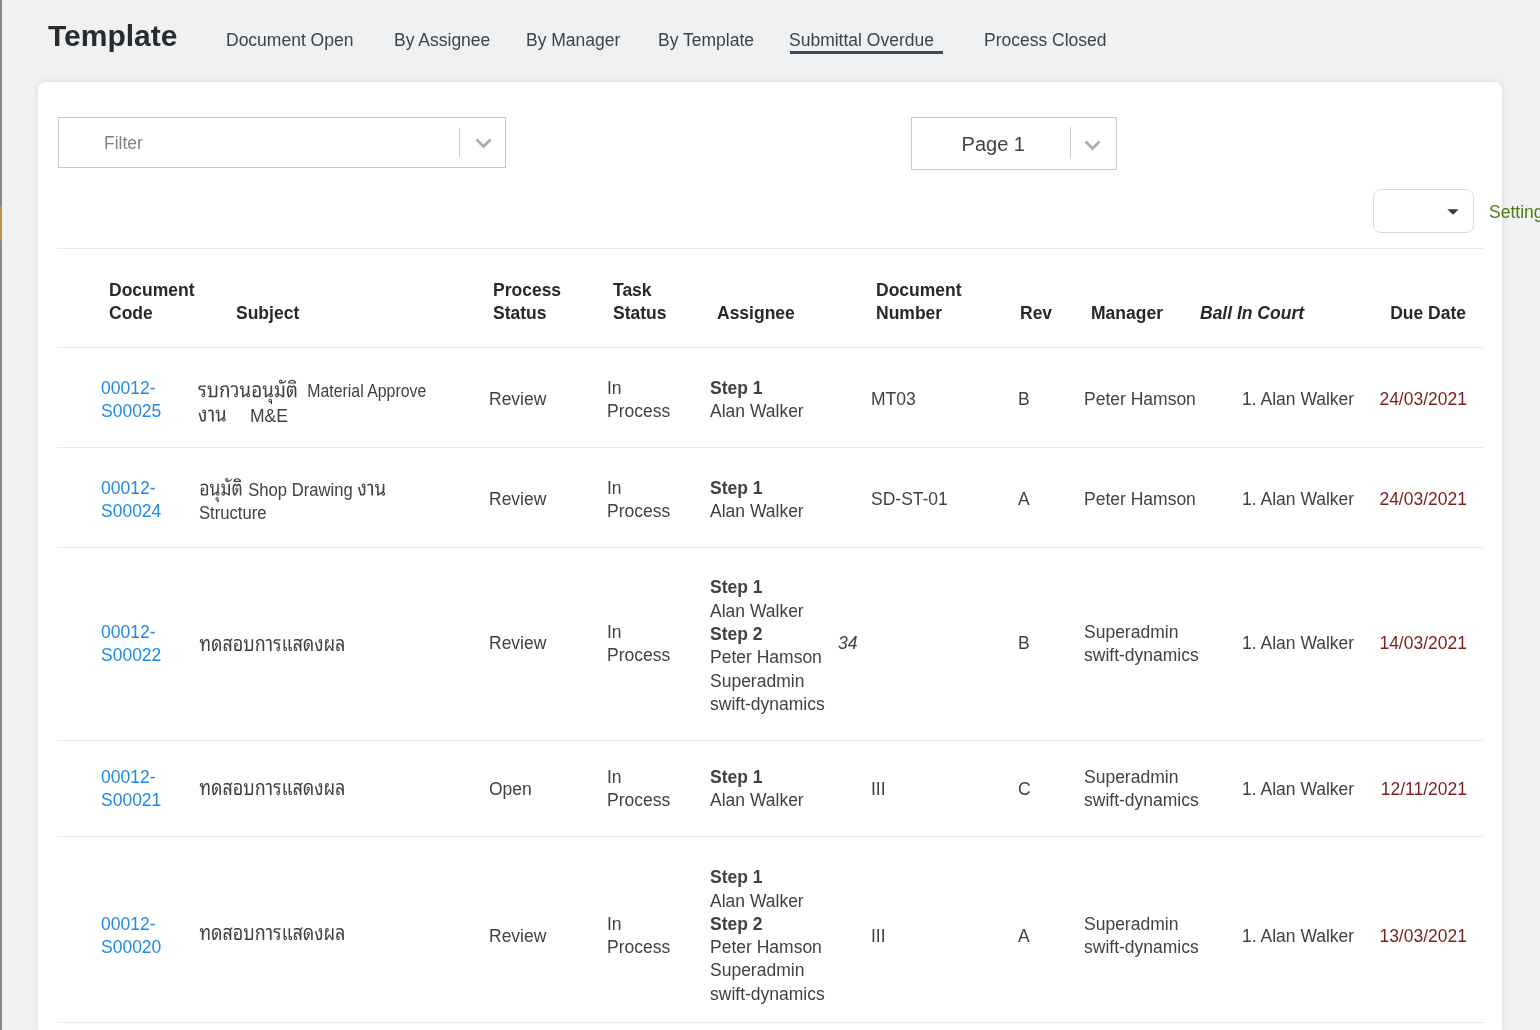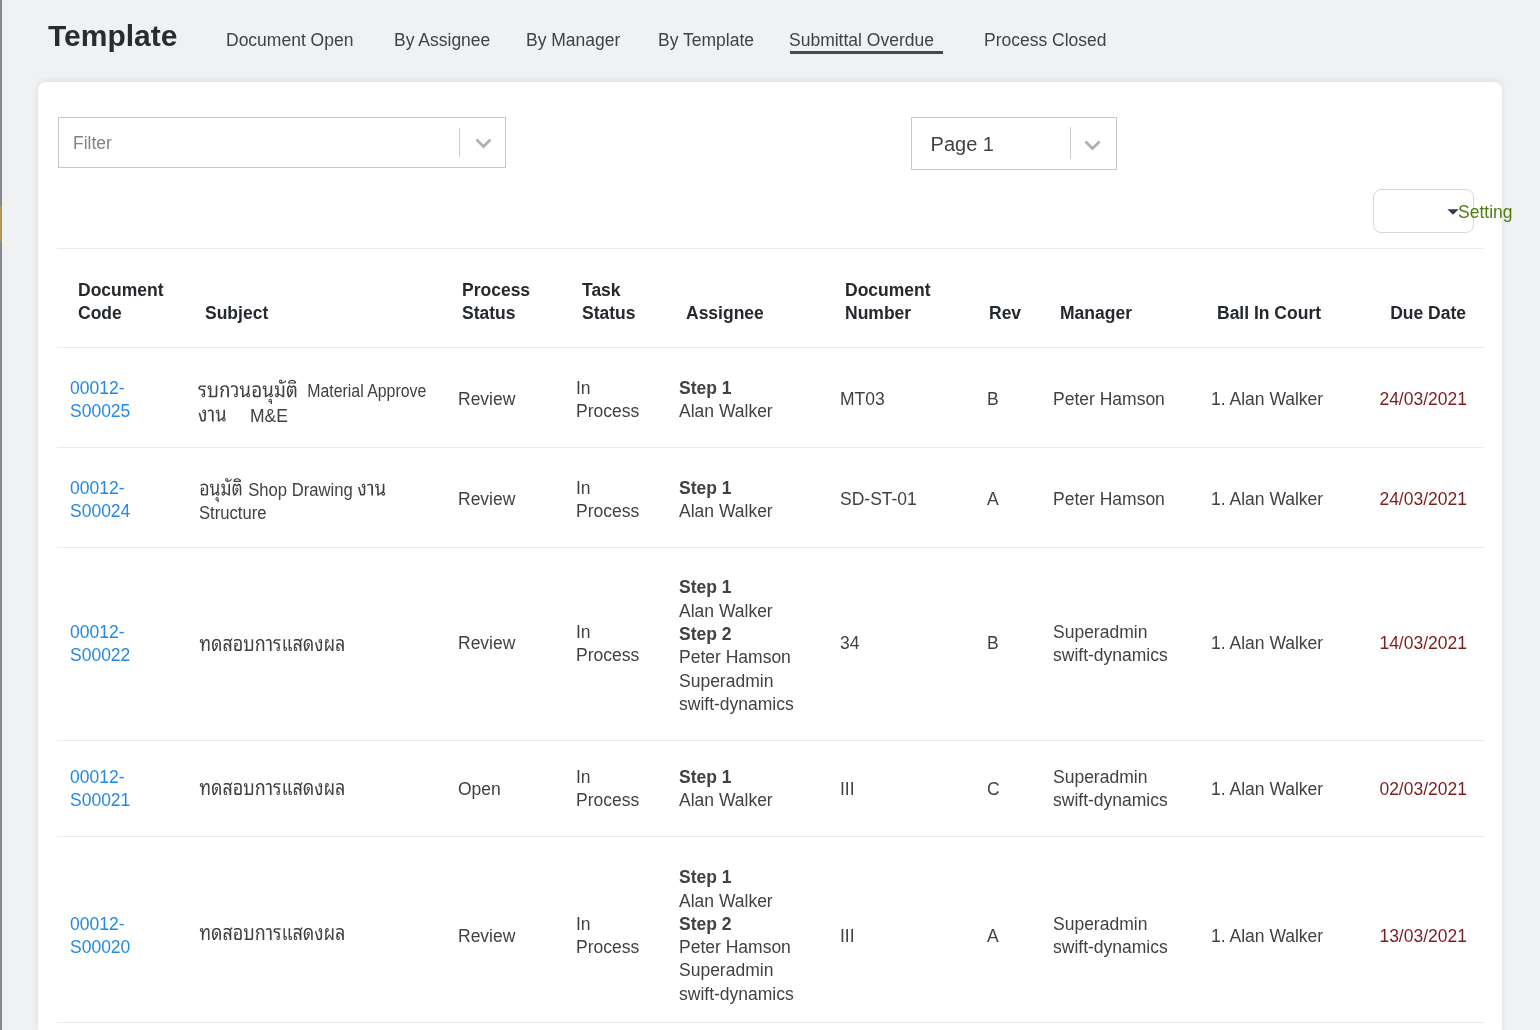--- a/index.html
+++ b/index.html
@@ -1,17 +1,17 @@
 <!DOCTYPE html>
 <html><head><meta charset="utf-8">
 <style>
 * { margin:0; padding:0; box-sizing:border-box; }
 html,body { width:1540px; height:1030px; overflow:hidden; }
 body { background:#eff1f2; font-family:"Liberation Sans",sans-serif; font-size:17.5px; line-height:23.3px; color:#3f4245; position:relative; }
-.c { position:absolute; white-space:nowrap; }
+.c { position:absolute; white-space:nowrap;margin-left:31px; }
 .b { font-weight:bold; color:#25292d; }
 .lnk { color:#2289e5; }
 .red { color:#7f1d1d; }
 .hline { position:absolute; left:57px; width:1427px; height:1px; background:#e9eaec; }
 .sub { position:absolute; }
 .sub text { font-family:"Liberation Sans",sans-serif; font-size:17.5px; fill:#3f4245; }
 #leftbar { position:absolute; left:0; top:0; width:2px; height:1030px; background:#86888b; }
 #leftgold { position:absolute; left:0; top:206px; width:2px; height:35px; background:#b9944e; }
 #card { position:absolute; left:38px; top:82px; width:1464px; height:948px; background:#fff; border-radius:8px 8px 0 0; box-shadow:0 -2px 6px rgba(0,0,0,.05), 0 2px 8px rgba(0,0,0,.05); }
 #title { position:absolute; left:48px; top:20.9px; font-size:30px; line-height:30px; font-weight:bold; color:#292c2f; }
@@ -63,21 +63,21 @@
 <div class="hline" style="top:836px"></div>
 <div class="hline" style="top:1022px"></div>
 <div class="c b" style="left:78px;top:278.7px;">Document<br>Code</div>
 <div class="c b" style="left:462px;top:278.7px;">Process<br>Status</div>
 <div class="c b" style="left:582px;top:278.7px;">Task<br>Status</div>
 <div class="c b" style="left:845px;top:278.7px;">Document<br>Number</div>
 <div class="c b" style="left:205px;top:301.7px;">Subject</div>
 <div class="c b" style="left:686px;top:301.7px;">Assignee</div>
 <div class="c b" style="left:989px;top:301.7px;">Rev</div>
 <div class="c b" style="left:1060px;top:301.7px;">Manager</div>
-<div class="c b" style="left:1217px;top:301.7px;">Ball In Court</div>
+<div class="c b" style="left:1169px;top:301.7px;font-style:italic;">Ball In Court</div>
 <div class="c b" style="right:74px;top:301.7px;">Due Date</div>
 <div class="c lnk" style="left:70px;top:377.1px;">00012-<br>S00025</div>
 <div class="c " style="left:458px;top:388.3px;">Review</div>
 <div class="c " style="left:576px;top:377.1px;">In<br>Process</div>
 <div class="c " style="left:679px;top:377.1px;"><b>Step 1</b><br>Alan Walker</div>
 <div class="c " style="left:840px;top:388.3px;">MT03</div>
 <div class="c " style="left:987px;top:388.3px;">B</div>
 <div class="c " style="left:1053px;top:388.3px;">Peter Hamson</div>
 <div class="c " style="left:1211px;top:388.3px;">1. Alan Walker</div>
 <div class="c red" style="right:73px;top:388.3px;">24/03/2021</div>
@@ -87,34 +87,34 @@
 <div class="c " style="left:679px;top:476.8px;"><b>Step 1</b><br>Alan Walker</div>
 <div class="c " style="left:840px;top:488.0px;">SD-ST-01</div>
 <div class="c " style="left:987px;top:488.0px;">A</div>
 <div class="c " style="left:1053px;top:488.0px;">Peter Hamson</div>
 <div class="c " style="left:1211px;top:488.0px;">1. Alan Walker</div>
 <div class="c red" style="right:73px;top:488.0px;">24/03/2021</div>
 <div class="c lnk" style="left:70px;top:620.5px;">00012-<br>S00022</div>
 <div class="c " style="left:458px;top:632.3px;">Review</div>
 <div class="c " style="left:576px;top:620.5px;">In<br>Process</div>
 <div class="c " style="left:679px;top:576.4px;"><b>Step 1</b><br>Alan Walker<br><b>Step 2</b><br>Peter Hamson<br>Superadmin<br>swift-dynamics</div>
-<div class="c " style="left:840px;top:632.3px;">34</div>
+<div class="c " style="left:807px;top:632.3px;font-style:italic;">34</div>
 <div class="c " style="left:987px;top:632.3px;">B</div>
 <div class="c " style="left:1053px;top:620.5px;">Superadmin<br>swift-dynamics</div>
 <div class="c " style="left:1211px;top:632.3px;">1. Alan Walker</div>
 <div class="c red" style="right:73px;top:632.3px;">14/03/2021</div>
 <div class="c lnk" style="left:70px;top:766.1px;">00012-<br>S00021</div>
 <div class="c " style="left:458px;top:777.8px;">Open</div>
 <div class="c " style="left:576px;top:766.1px;">In<br>Process</div>
 <div class="c " style="left:679px;top:766.1px;"><b>Step 1</b><br>Alan Walker</div>
 <div class="c " style="left:840px;top:777.8px;">III</div>
 <div class="c " style="left:987px;top:777.8px;">C</div>
 <div class="c " style="left:1053px;top:766.1px;">Superadmin<br>swift-dynamics</div>
 <div class="c " style="left:1211px;top:777.8px;">1. Alan Walker</div>
-<div class="c red" style="right:73px;top:777.8px;">02/03/2021</div>
+<div class="c red" style="right:73px;top:777.8px;">12/11/2021</div>
 <div class="c lnk" style="left:70px;top:913.0px;">00012-<br>S00020</div>
 <div class="c " style="left:458px;top:924.6px;">Review</div>
 <div class="c " style="left:576px;top:913.0px;">In<br>Process</div>
 <div class="c " style="left:679px;top:866.3px;"><b>Step 1</b><br>Alan Walker<br><b>Step 2</b><br>Peter Hamson<br>Superadmin<br>swift-dynamics</div>
 <div class="c " style="left:840px;top:924.6px;">III</div>
 <div class="c " style="left:987px;top:924.6px;">A</div>
 <div class="c " style="left:1053px;top:913.0px;">Superadmin<br>swift-dynamics</div>
 <div class="c " style="left:1211px;top:924.6px;">1. Alan Walker</div>
 <div class="c red" style="right:73px;top:924.6px;">13/03/2021</div>
 

